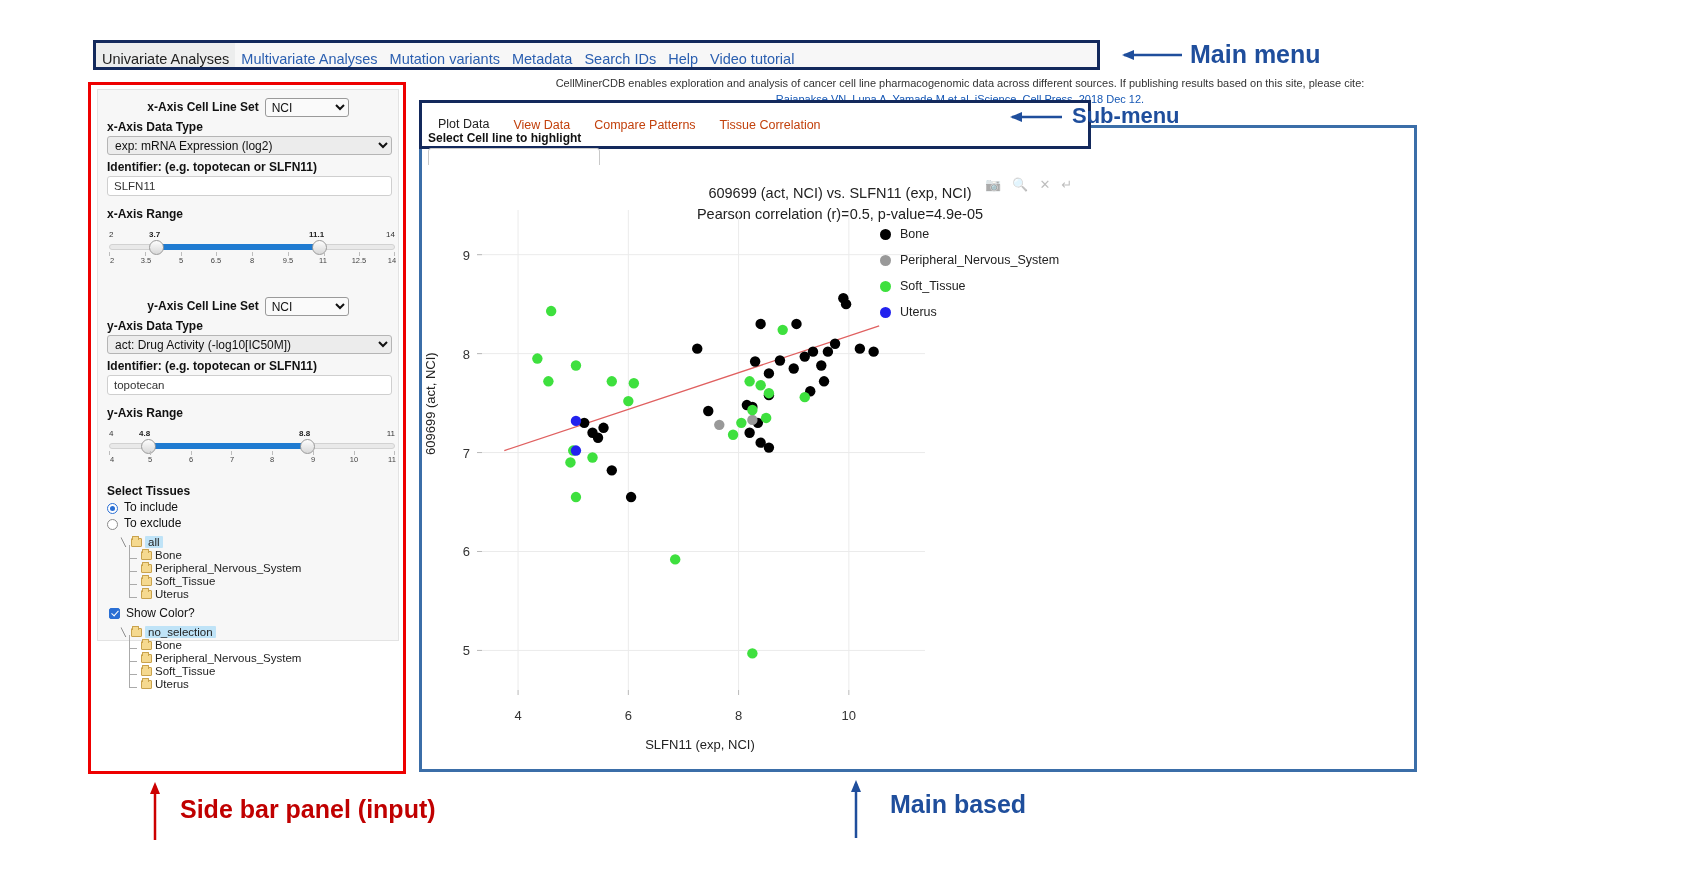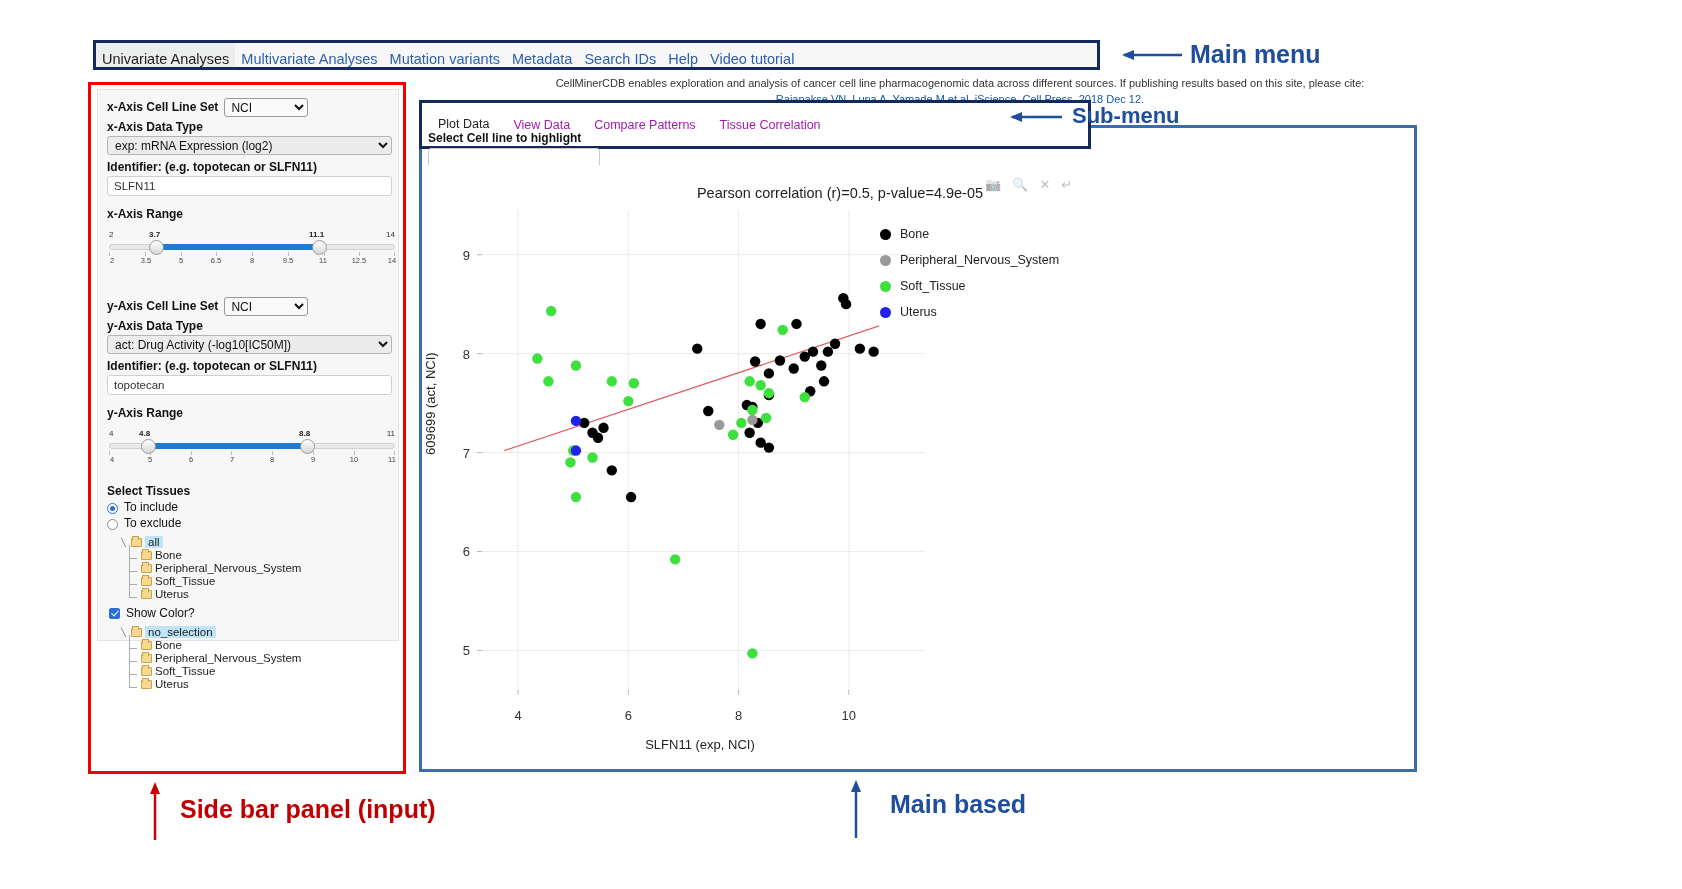--- a/index.html
+++ b/index.html
@@ -42,21 +42,21 @@
   .sidebar-outline{
     position:absolute; left:88px; top:82px; width:318px; height:692px;
     border:3px solid #ee0000;
   }
   .sidebar-inner{
     position:absolute; left:6px; top:4px; width:302px; height:552px;
     background:#f7f7f7; border:1px solid #e3e3e3;
     padding:8px 9px;
   }
   .lbl{ font-weight:bold; font-size:12px; color:#111; margin:0 0 2px 0; }
-  .row-inline{ display:flex; align-items:center; gap:6px; margin-bottom:3px; }
+  .row-inline{ display:flex; align-items:center; gap:6px; margin-bottom:3px;justify-content:center; }
 
   select.sel-sm{
     font-family:"Liberation Sans", sans-serif; font-size:12px;
     height:19px; width:84px; background:#fafafa;
     border:1px solid #9a9a9a; border-radius:3px; color:#111; padding:0 2px;
   }
   select.sel-wide{
     font-family:"Liberation Sans", sans-serif; font-size:12px;
     height:19px; width:285px; background:#ececec;
     border:1px solid #b5b5b5; border-radius:3px; color:#111; padding:0 3px;
@@ -140,21 +140,21 @@
     position:absolute; left:419px; top:125px; width:998px; height:647px;
     border:3px solid #3b6ea8;
   }
   .submenu-wrap{
     position:absolute; left:419px; top:100px; width:672px; height:49px;
     border:3px solid #13295c; background:#ffffff;
   }
   .submenu{ display:flex; height:100%; align-items:stretch; padding-left:4px; }
   .sm-item{
     display:flex; align-items:center; padding:0 12px;
-    font-size:12.5px; color:#a21caf; cursor:pointer; white-space:nowrap;
+    font-size:12.5px; color:#c2410c; cursor:pointer; white-space:nowrap;
   }
   .sm-item.active{ color:#222; background:#ffffff; border-bottom:2px solid #fff; }
 
   .highlight-block{ position:absolute; left:428px; top:131px; }
   .highlight-block .lbl{ font-size:12px; margin-bottom:3px; }
   .highlight-block input{
     width:172px; height:21px; border:1px solid #c9c9c9; border-radius:3px;
     background:#fff; font-size:11.5px; padding:0 6px;
     font-family:"Liberation Sans", sans-serif;
   }
@@ -424,20 +424,21 @@
 </div>
 
 <div class="highlight-block">
   <div class="lbl">Select Cell line to highlight</div>
   <input type="text" placeholder="" style="">
 </div>
 
 <div class="plot">
 
   <div class="plot-title">
+    <div>609699 (act, NCI) vs. SLFN11 (exp, NCI)</div>
     <div>Pearson correlation (r)=0.5, p-value=4.9e-05</div>
   </div>
 
   <div class="modebar">
     <span>📷</span>
     <span>🔍</span>
     <span>✕</span>
     <span>↵</span>
   </div>
 

